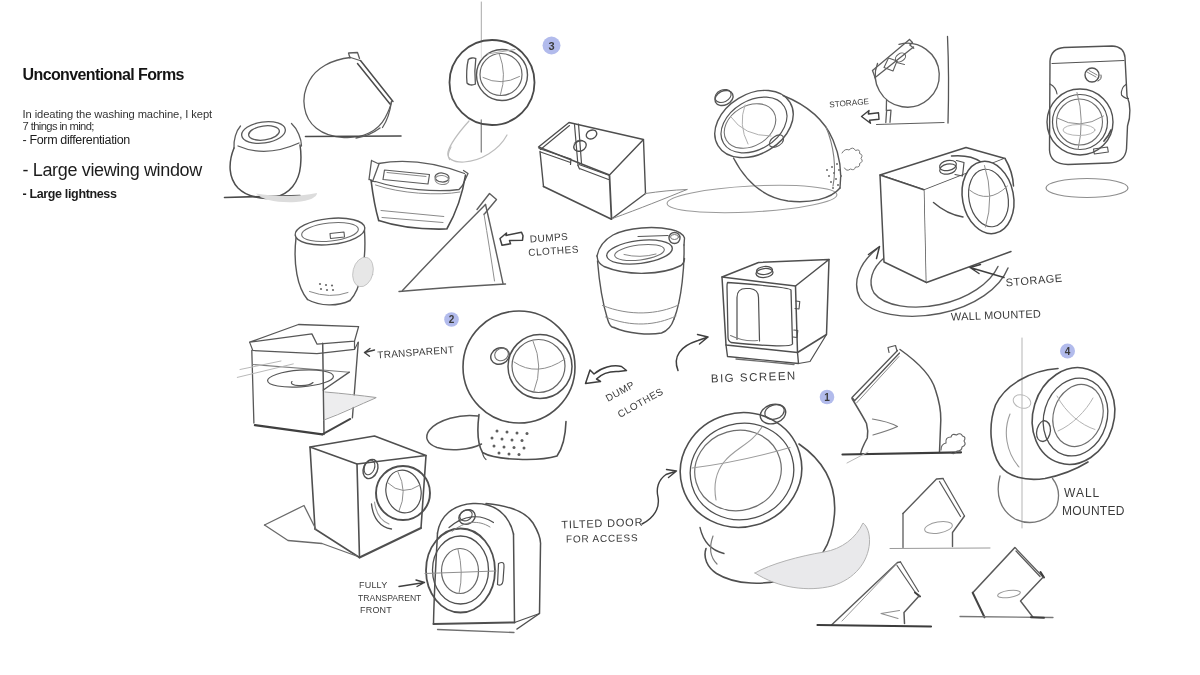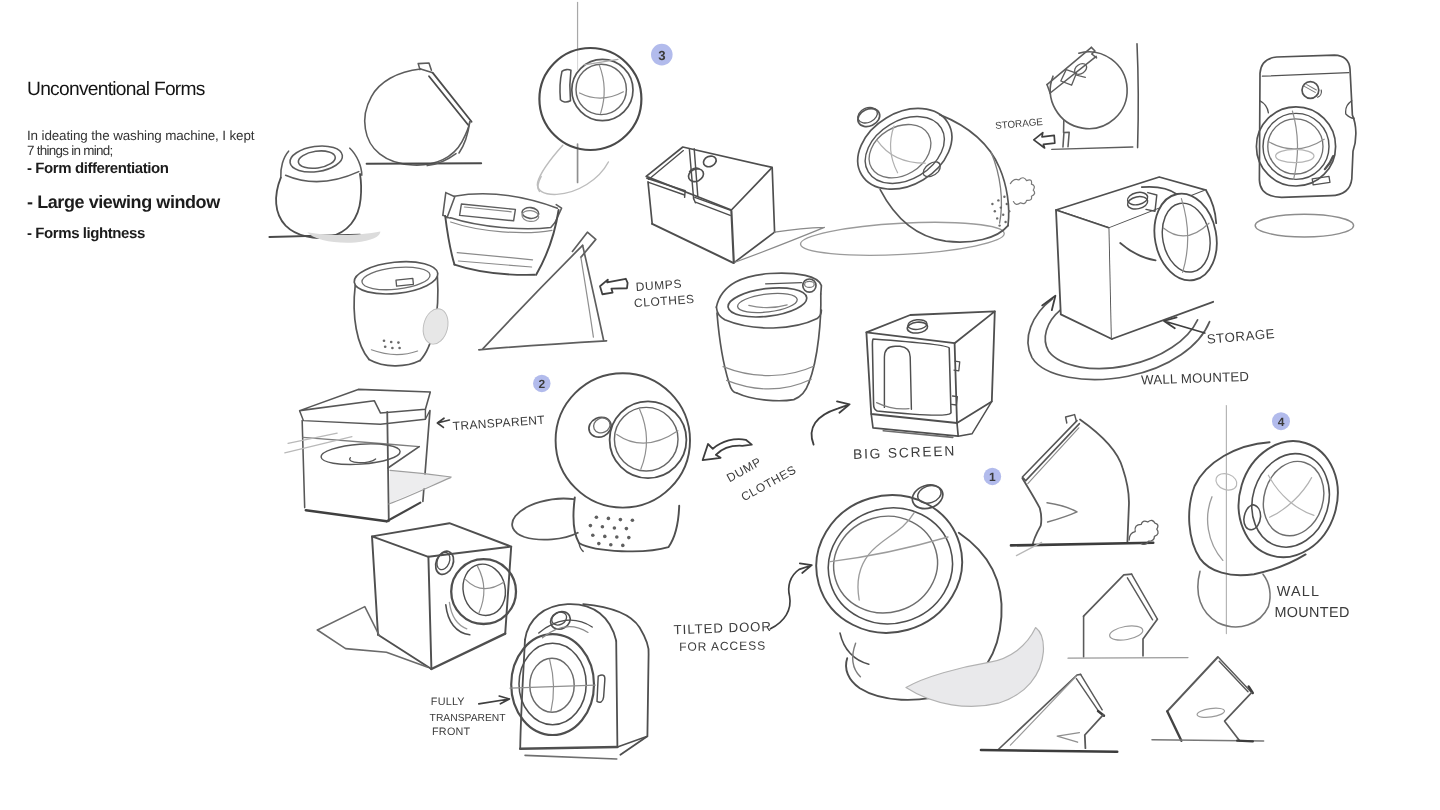--- a/index.html
+++ b/index.html
@@ -430,17 +430,17 @@
   <text x="551.5" y="49.6" font-size="11" fill="#ffffff">3</text>
   <circle cx="451.5" cy="319.5" r="7.3" fill="#b2bbec"></circle>
   <text x="451.5" y="323.2" font-size="10" fill="#ffffff">2</text>
   <circle cx="827" cy="397" r="7.3" fill="#b2bbec"></circle>
   <text x="827" y="400.7" font-size="10" fill="#ffffff">1</text>
   <circle cx="1067.5" cy="351" r="7.5" fill="#b2bbec"></circle>
   <text x="1067.5" y="354.8" font-size="10" fill="#ffffff">4</text>
 </g>
 </svg>
 
-<div class="txt" style="left:22.5px;top:66px;font-size:16px;font-weight:normal;letter-spacing:-0.6px;color:#141414">Unconventional Forms</div>
+<div class="txt" style="left:22.5px;top:66px;font-size:16px;font-weight:bold;letter-spacing:-0.6px;color:#141414">Unconventional Forms</div>
 <div class="txt" style="left:22.5px;top:109px;font-size:11.2px;line-height:11.6px;letter-spacing:-0.1px;color:#333">In ideating the washing machine, I kept<br><span style="letter-spacing:-0.6px">7 things in mind;</span></div>
-<div class="txt" style="left:22.5px;top:132.5px;font-size:12.5px;font-weight:bold;letter-spacing:-0.35px">- Form differentiation</div>
-<div class="txt" style="left:22.5px;top:159.5px;font-size:15px;font-weight:bold;letter-spacing:-0.35px">- Large viewing window</div>
-<div class="txt" style="left:22.5px;top:186.5px;font-size:12.5px;font-weight:bold;letter-spacing:-0.35px">- Forms lightness</div>
+<div class="txt" style="left:22.5px;top:132.5px;font-size:12.5px;font-weight:normal;letter-spacing:-0.35px">- Form differentiation</div>
+<div class="txt" style="left:22.5px;top:159.5px;font-size:18px;font-weight:normal;letter-spacing:-0.35px">- Large viewing window</div>
+<div class="txt" style="left:22.5px;top:186.5px;font-size:12.5px;font-weight:bold;letter-spacing:-0.35px">- Large lightness</div>
 
 </body></html>

